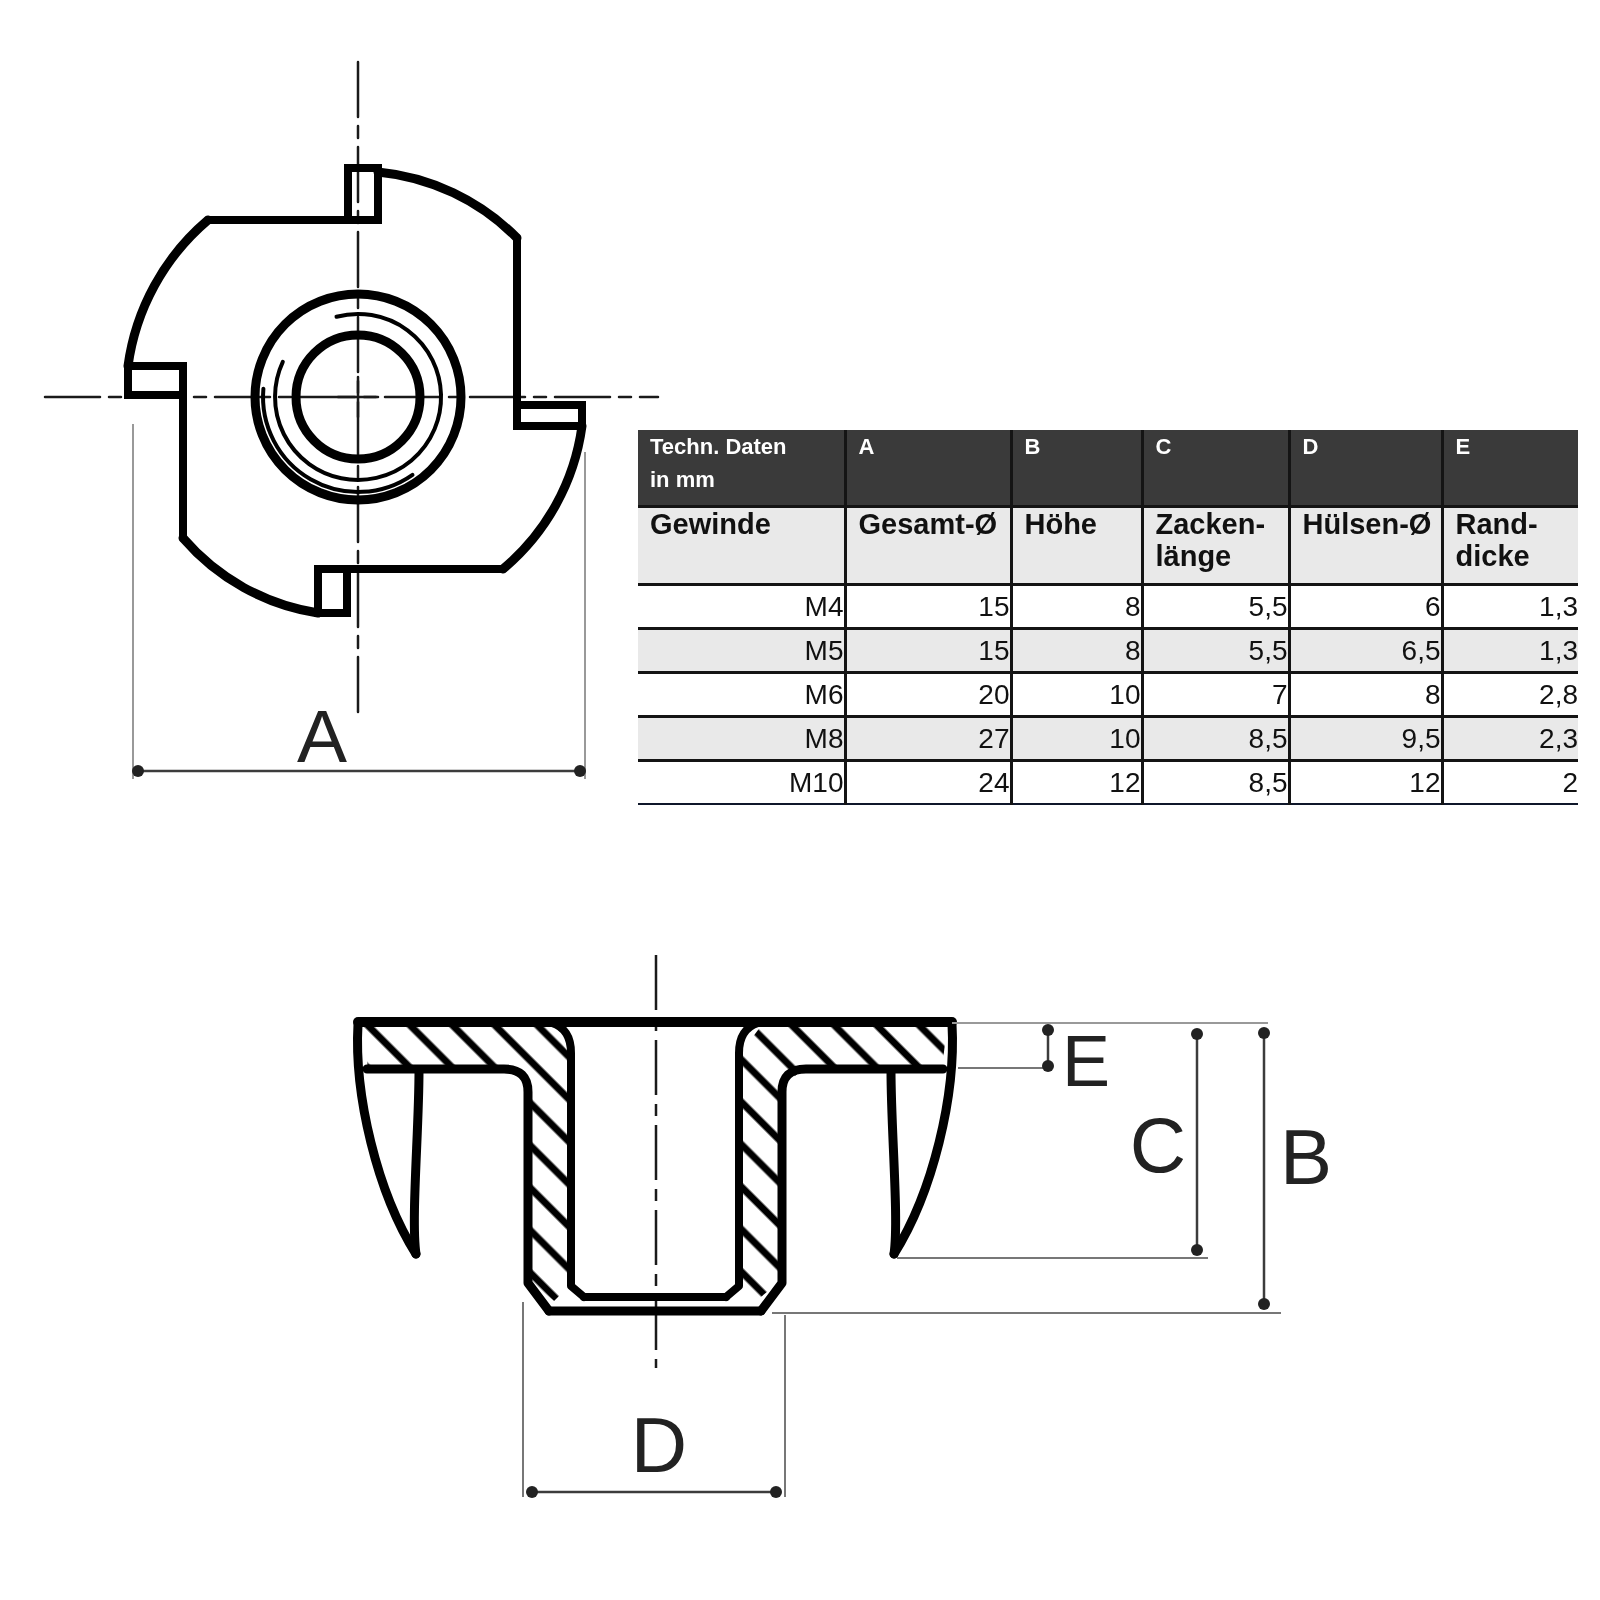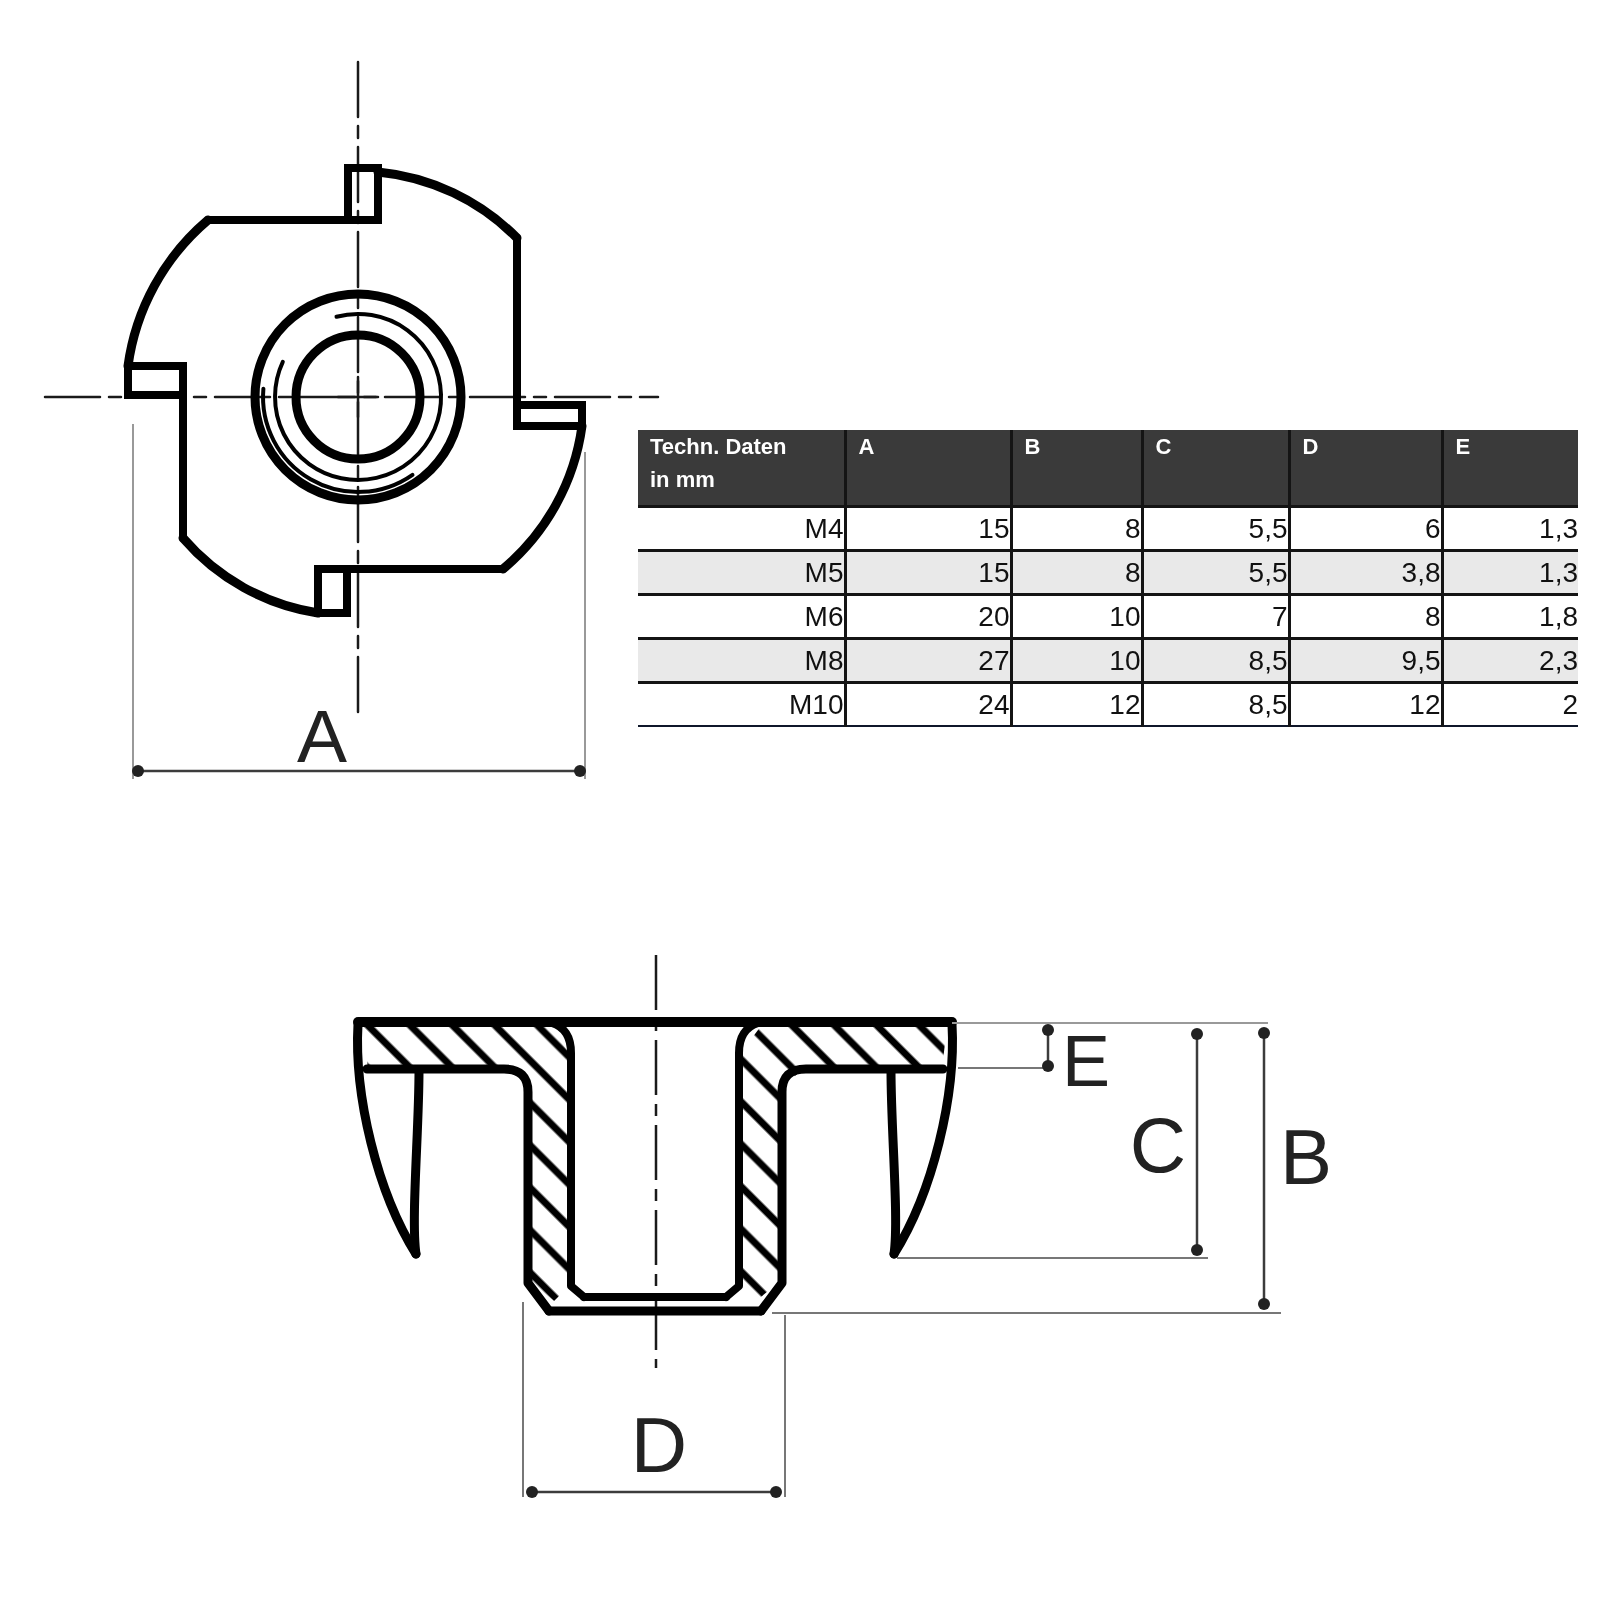--- a/index.html
+++ b/index.html
@@ -154,43 +154,53 @@
   <tbody>
     <tr class="hdr-row">
       <td>Techn. Daten
 in mm</td>
       <td class="cb">A</td>
       <td class="cb">B</td>
       <td class="cb">C</td>
       <td class="cb">D</td>
       <td class="cb">E</td>
     </tr>
+    <tr class="sub-row">
+      <td>Gewinde</td>
+      <td class="cb">Gesamt-Ø</td>
+      <td class="cb">Höhe</td>
+      <td class="cb">Zacken-
+länge</td>
+      <td class="cb">Hülsen-Ø</td>
+      <td class="cb">Rand-
+dicke</td>
+    </tr>
     <tr class="data-row">
       <td>M4</td>
       <td class="cb">15</td>
       <td class="cb">8</td>
       <td class="cb">5,5</td>
       <td class="cb">6</td>
       <td class="cb">1,3</td>
     </tr>
     <tr class="data-row alt">
       <td>M5</td>
       <td class="cb">15</td>
       <td class="cb">8</td>
       <td class="cb">5,5</td>
-      <td class="cb">3,8</td>
+      <td class="cb">6,5</td>
       <td class="cb">1,3</td>
     </tr>
     <tr class="data-row">
       <td>M6</td>
       <td class="cb">20</td>
       <td class="cb">10</td>
       <td class="cb">7</td>
       <td class="cb">8</td>
-      <td class="cb">1,8</td>
+      <td class="cb">2,8</td>
     </tr>
     <tr class="data-row alt">
       <td>M8</td>
       <td class="cb">27</td>
       <td class="cb">10</td>
       <td class="cb">8,5</td>
       <td class="cb">9,5</td>
       <td class="cb">2,3</td>
     </tr>
     <tr class="data-row last">

